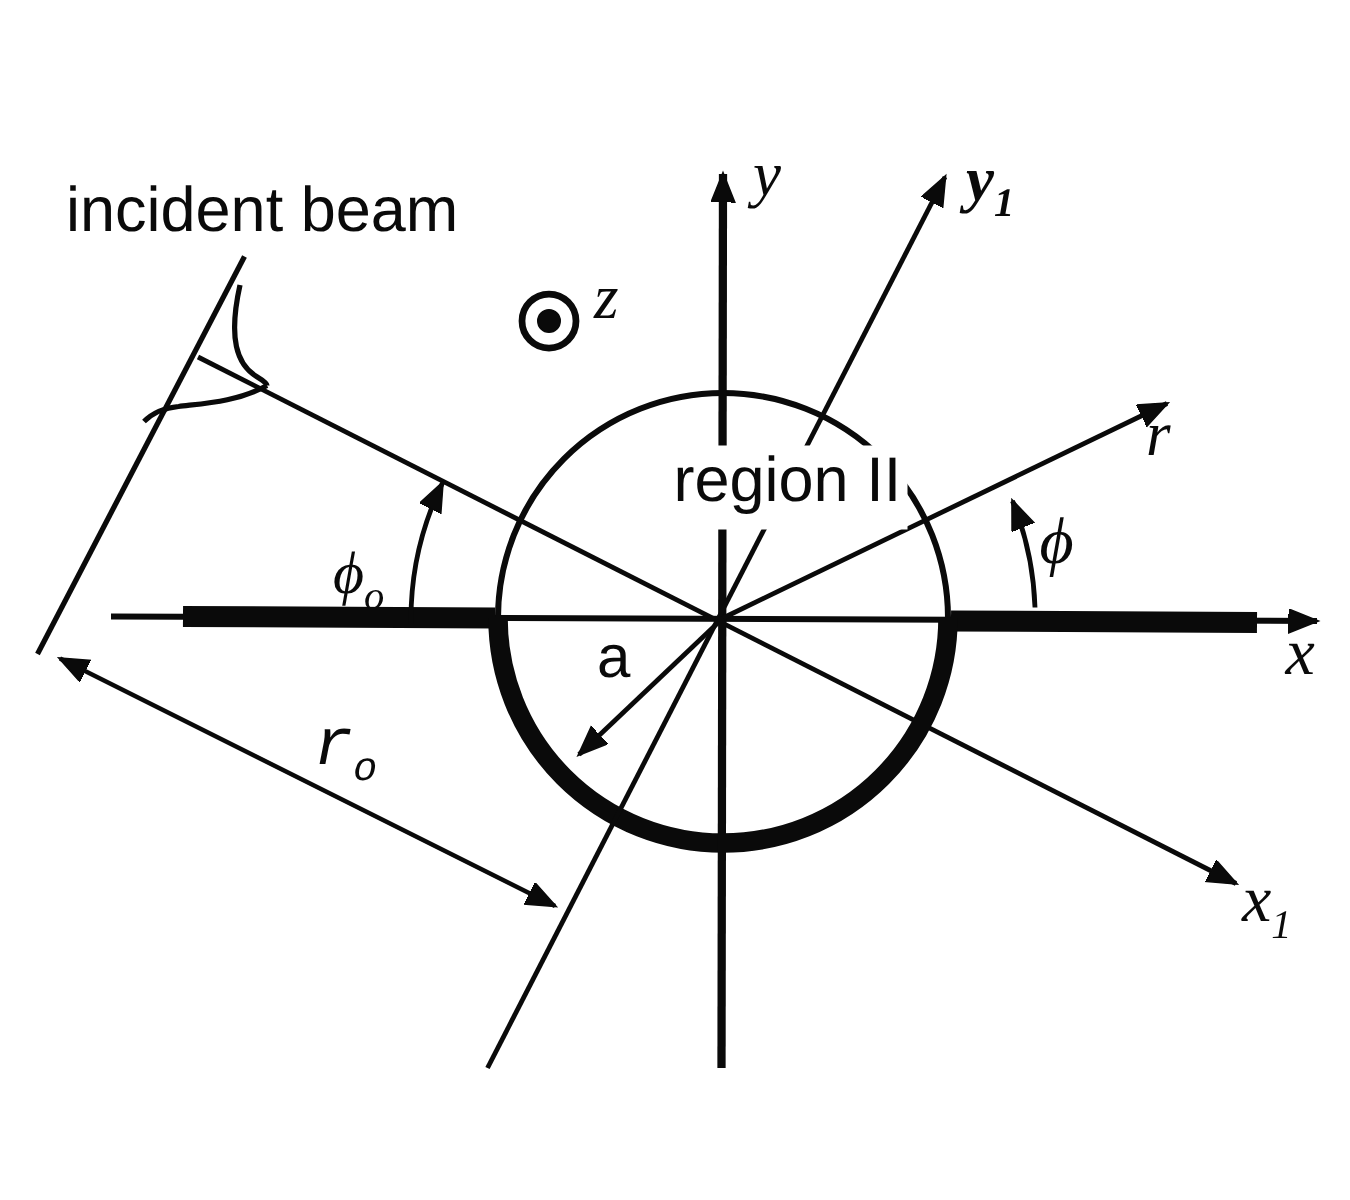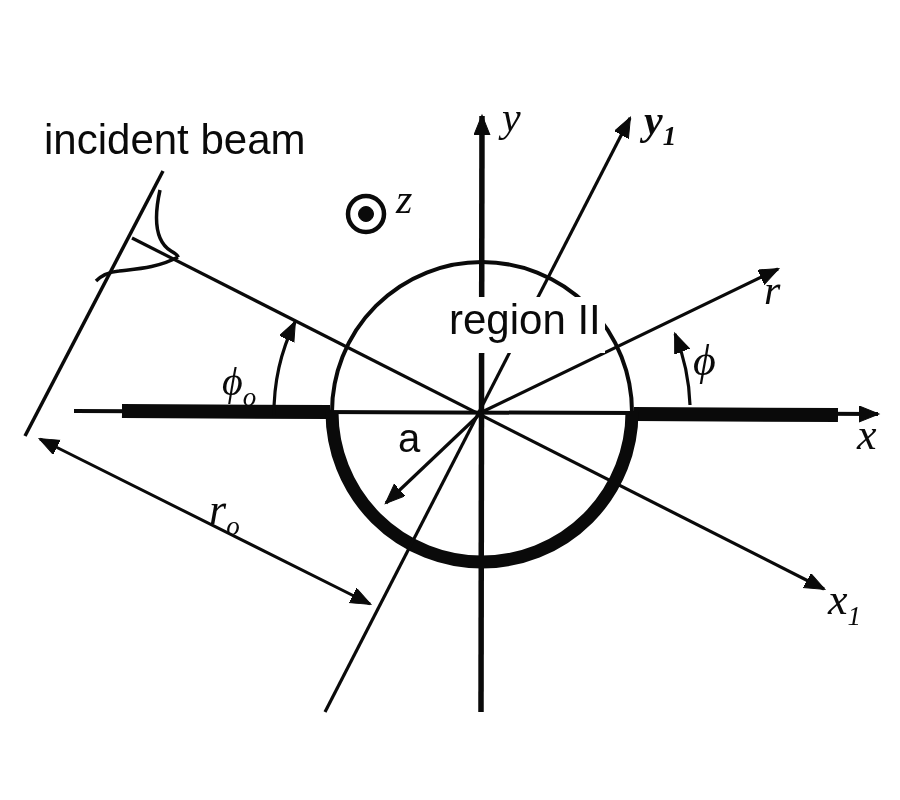--- a/index.html
+++ b/index.html
@@ -79,19 +79,19 @@
   <div class="lbl sans fs38 masked" style="left:409px; top:297px;margin-left:36px;">region II</div>
 
   <div class="lbl math fs42" style="left:764px; top:269px;">r</div>
 
   <div class="lbl math fs44" style="left:693px; top:339px;">ϕ</div>
 
   <div class="lbl math fs40" style="left:222px; top:334px;margin-top:28px;"><span>ϕ</span><span class="sub">o</span></div>
 
   <div class="lbl sans fs40" style="left:398px; top:418px;">a</div>
 
-  <div class="lbl math fs44" style="left:209px; top:488px;"><span>r</span><span class="sub">o</span></div>
+  <div class="lbl math fs44" style="left:209px; top:476px;font-family:Liberation Mono, monospace;"><span>r</span><span class="sub">o</span></div>
 
   <div class="lbl math fs44" style="left:857px; top:413px;">x</div>
 
   <div class="lbl math fs44" style="left:828px; top:578px;"><span>x</span><span class="sub">1</span></div>
 
 </div>
 
 </body></html>

